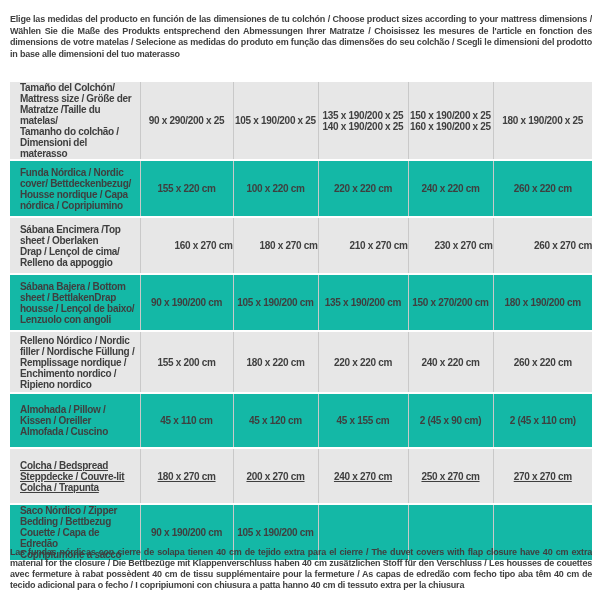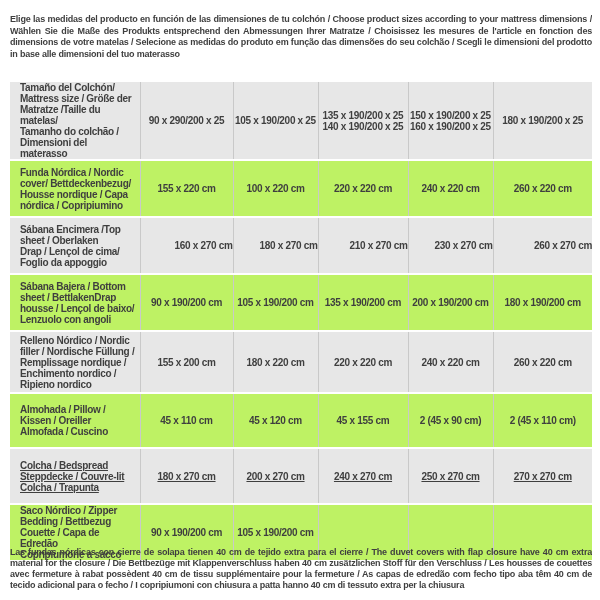--- a/index.html
+++ b/index.html
@@ -55,21 +55,21 @@
     text-align: center;
     line-height: 11px;
   }
   table.size-table td:last-child { border-right: none; }
   table.size-table td.lbl {
     text-align: left;
     padding-left: 10px;
     padding-right: 3px;
   }
   tr.gray td { background: #e7e7e7; }
-  tr.white td { background: #bef264; }
+  tr.white td { background: #14b8a6; }
   tr.h-header td { height: 55px; }
   tr.h-r0 td { height: 55px; }
   tr.h-r1 td { height: 55px; text-align: right; }
   tr.h-r2 td { height: 55px; }
   tr.h-r3 td { height: 60px; }
   tr.h-r4 td { height: 53px; }
   tr.h-r5 td { height: 54px; text-decoration: underline; }
   tr.h-r6 td { height: 46px; }
   .footnote {
     position: absolute;
@@ -123,36 +123,36 @@
         <td>155 x 220 cm</td>
         <td>100 x 220 cm</td>
         <td>220 x 220 cm</td>
         <td>240 x 220 cm</td>
         <td>260 x 220 cm</td>
       </tr>
       <tr class="gray h-r1">
         <td class="lbl">Sábana Encimera /Top
 sheet / Oberlaken
 Drap / Lençol de cima/
-Foglio da appoggio</td>
+Relleno da appoggio</td>
         <td>160 x 270 cm</td>
         <td>180 x 270 cm</td>
         <td>210 x 270 cm</td>
         <td>230 x 270 cm</td>
         <td>260 x 270 cm</td>
       </tr>
       <tr class="white h-r2">
         <td class="lbl">Sábana Bajera / Bottom
 sheet / BettlakenDrap
 housse / Lençol de baixo/
 Lenzuolo con angoli</td>
         <td>90 x 190/200 cm</td>
         <td>105 x 190/200 cm</td>
         <td>135 x 190/200 cm</td>
-        <td>200 x 190/200 cm</td>
+        <td>150 x 270/200 cm</td>
         <td>180 x 190/200 cm</td>
       </tr>
       <tr class="gray h-r3">
         <td class="lbl">Relleno Nórdico / Nordic
 filler / Nordische Füllung /
 Remplissage nordique /
 Enchimento nordico /
 Ripieno nordico</td>
         <td>155 x 200 cm</td>
         <td>180 x 220 cm</td>

